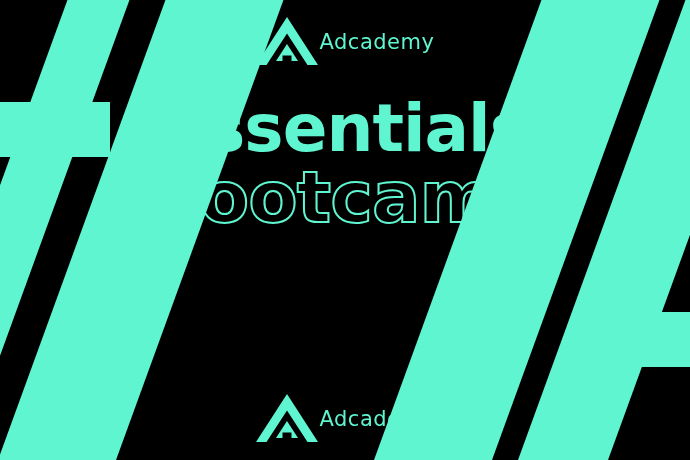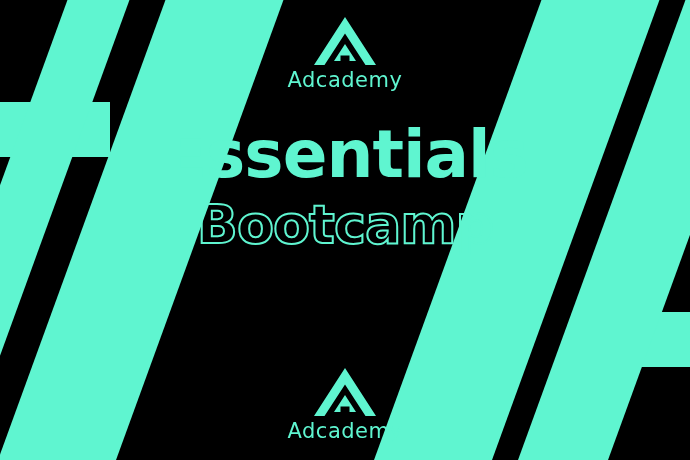--- a/index.html
+++ b/index.html
@@ -55,21 +55,21 @@
     inset: 0;
     z-index: 2;
     display: flex;
     flex-direction: column;
     align-items: center;
   }
 
   
   .brand {
     display: flex;
-    flex-direction: column;
+    flex-direction: row;
     align-items: center;
     gap: 2px;
   }
   .brand-top    { margin-top: 17px; }
   .brand-bottom { margin-top: auto; margin-bottom: 18px; }
 
   .logo-mark {
     display: block;
   }
   .logo-mark-top    { width: 62px; height: 48px; }
@@ -105,22 +105,22 @@
     color: #ffffff;
     font-size: 54px;
   }
   .line-2 {
     color: #5ff5d0;
     font-size: 66px;
     margin-top: 18px;
   }
   .line-3 {
     color: transparent;
-    font-size: 54px;
-    margin-top: 12px;
+    font-size: 72px;
+    margin-top: 2px;
     -webkit-text-stroke: 2px #5ff5d0;
     text-stroke: 2px #5ff5d0;
   }
   .line-4 {
     color: #ffffff;
     font-size: 54px;
     margin-top: 2px;
   }
 </style>
 </head>

